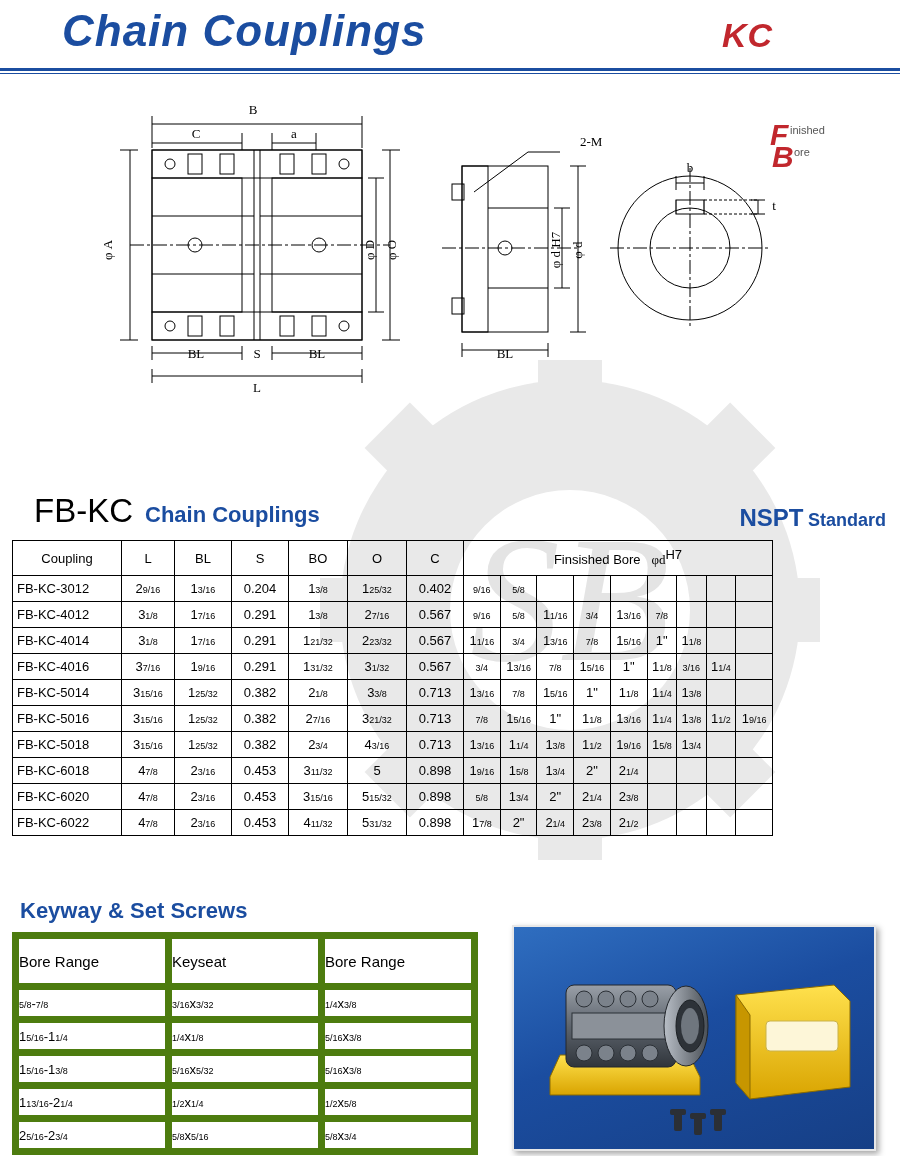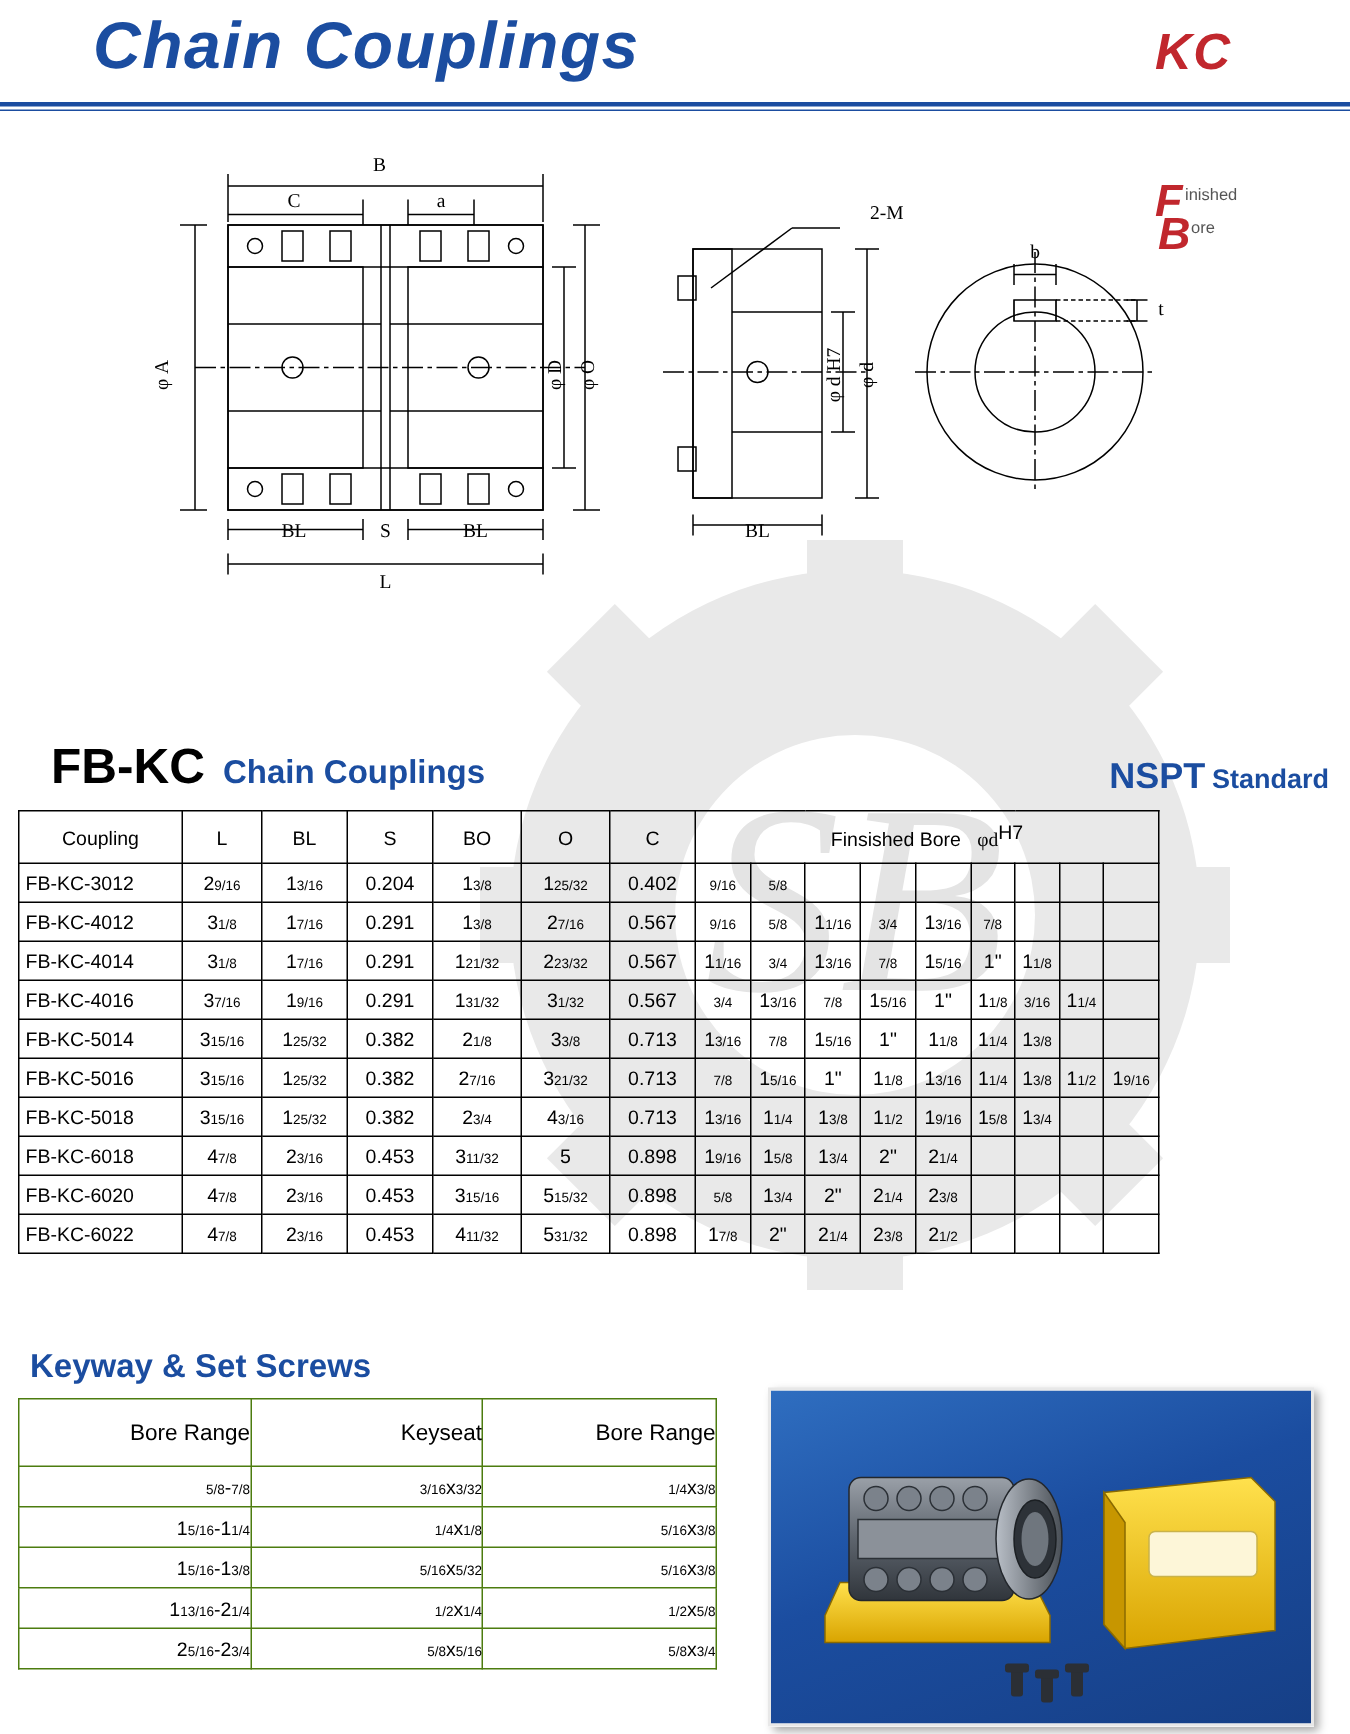--- a/index.html
+++ b/index.html
@@ -19,21 +19,21 @@
   
   .title-main{
     position:absolute;left:62px;top:6px;
     font-size:44px;font-weight:bold;font-style:italic;
     color:#1b4da0;letter-spacing:1px;
     font-family:"Liberation Sans", sans-serif;
   }
   .title-kc{
     position:absolute;left:722px;top:16px;
     font-size:34px;font-weight:bold;font-style:italic;
-    color:#c1272d;letter-spacing:1px;margin-left:48px;
+    color:#c1272d;letter-spacing:1px;
   }
   .hdr-rule{
     position:absolute;left:0;top:68px;width:900px;height:3px;background:#1b4da0;
   }
   .hdr-rule2{
     position:absolute;left:0;top:73px;width:900px;height:1px;background:#1b4da0;
   }
 
   
   .fb-logo{position:absolute;left:770px;top:118px;width:110px;height:60px;}
@@ -44,21 +44,21 @@
     position:absolute;left:2px;top:22px;font-size:30px;font-weight:bold;font-style:italic;color:#c1272d;
   }
   .fb-logo .w1{position:absolute;left:20px;top:6px;font-size:11px;color:#555;}
   .fb-logo .w2{position:absolute;left:24px;top:28px;font-size:11px;color:#555;}
 
   
   .drawing{position:absolute;left:90px;top:88px;}
 
   
   .sec-title{position:absolute;left:34px;top:492px;}
-  .sec-title .fbkc{font-size:33px;font-weight:bold;color:#000;letter-spacing:0px;text-align:right;}
+  .sec-title .fbkc{font-size:33px;font-weight:normal;color:#000;letter-spacing:0px;text-align:right;}
   .sec-title .sub{font-size:22px;font-weight:bold;color:#1b4da0;margin-left:12px;}
   .sec-right{position:absolute;right:14px;top:504px;text-align:right;}
   .sec-right .nspt{font-size:24px;font-weight:bold;color:#1b4da0;}
   .sec-right .std{font-size:18px;font-weight:bold;color:#1b4da0;}
 
   
   table.main{
     position:absolute;left:12px;top:540px;width:761px;
     border-collapse:collapse;
   }
@@ -76,21 +76,21 @@
   .val{display:inline-block;font-size:13px;}
   .val .num{font-size:13px;}
   .val .fra{font-size:9px;}
 
   
   .kw-title{position:absolute;left:20px;top:898px;font-size:22px;font-weight:bold;color:#1b4da0;}
   table.kw{
     position:absolute;left:12px;top:932px;width:466px;border-collapse:collapse;
   }
   table.kw th,table.kw td{
-    border:1px solid #4d7c0f;text-align:right;vertical-align:middle;padding:0;height:26px;
+    border:7px solid #4d7c0f;text-align:left;vertical-align:middle;padding:0;height:26px;
     font-size:13px;font-weight:normal;
   }
   table.kw thead th{height:44px;font-size:15px;}
   table.kw td{font-size:12px;}
 
   
   .photo{
     position:absolute;left:512px;top:925px;width:360px;height:222px;
     background:linear-gradient(160deg,#2f6ec0 0%,#1b4da0 45%,#163f86 100%);
     border:2px solid #e8e8e8;

